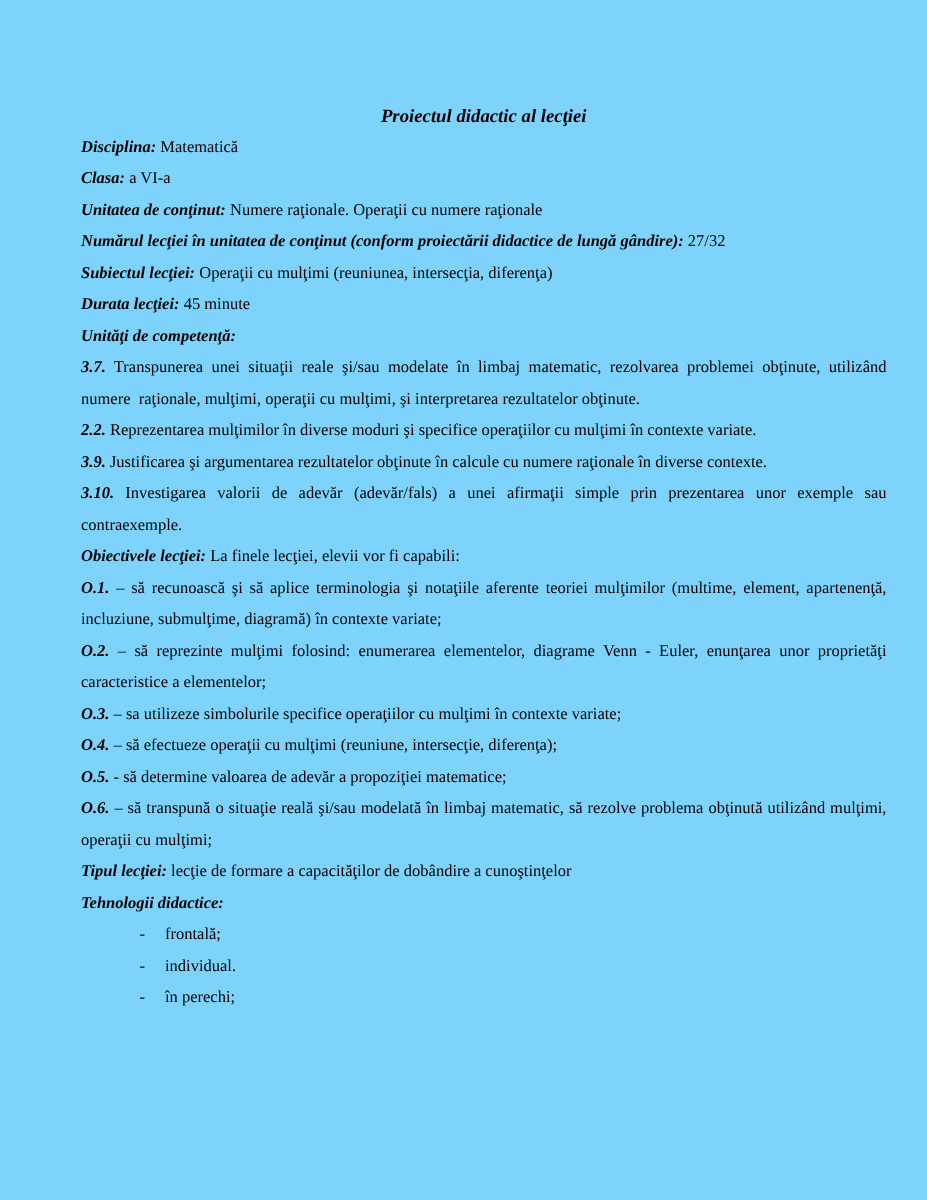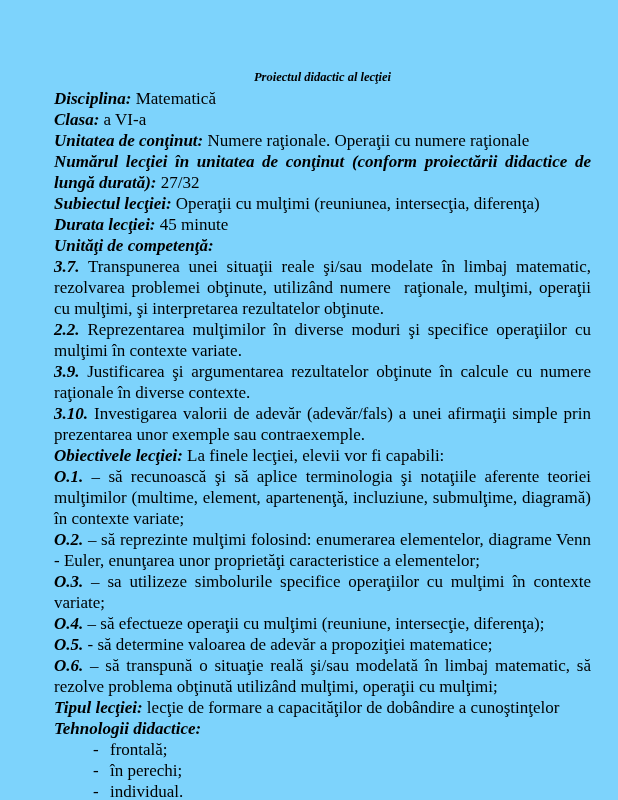--- a/index.html
+++ b/index.html
@@ -13,21 +13,21 @@
     height: 800px;
     background: #7dd3fc;
     box-sizing: border-box;
     padding: 67px 27px 0 54px;
     overflow: hidden;
     color: #000000;
     font-family: "Liberation Serif", serif;
   }
   p.para {
     margin: 0;
-    font-size: 17px;
+    font-size: 11px;
     line-height: 21px;
     text-align: justify;
   }
   p.title {
     margin: 0;
     font-size: 12.5px;
     line-height: 21px;
     text-align: center;
     font-weight: bold;
     font-style: italic;
@@ -55,34 +55,34 @@
 </style>
 </head>
 <body>
 
 <div class="page">
   <p class="title">Proiectul didactic al lecţiei</p>
   <div>
       <p class="para"><span class="bi">Disciplina:</span><span> Matematică</span></p>
       <p class="para"><span class="bi">Clasa:</span><span> a VI-a</span></p>
       <p class="para"><span class="bi">Unitatea de conţinut:</span><span> Numere raţionale. Operaţii cu numere raţionale</span></p>
-      <p class="para"><span class="bi">Numărul lecţiei în unitatea de conţinut (conform proiectării didactice de lungă durată):</span><span> 27/32</span></p>
+      <p class="para"><span class="bi">Numărul lecţiei în unitatea de conţinut (conform proiectării didactice de lungă gândire):</span><span> 27/32</span></p>
       <p class="para"><span class="bi">Subiectul lecţiei:</span><span> Operaţii cu mulţimi (reuniunea, intersecţia, diferenţa)</span></p>
       <p class="para"><span class="bi">Durata lecţiei:</span><span> 45 minute</span></p>
       <p class="para"><span class="bi">Unităţi de competenţă:</span></p>
       <p class="para"><span class="bi">3.7.</span><span> Transpunerea unei situaţii reale şi/sau modelate în limbaj matematic, rezolvarea problemei obţinute, utilizând numere&nbsp; raţionale, mulţimi, operaţii cu mulţimi, şi interpretarea rezultatelor obţinute.</span></p>
       <p class="para"><span class="bi">2.2.</span><span> Reprezentarea mulţimilor în diverse moduri şi specifice operaţiilor cu mulţimi în contexte variate.</span></p>
       <p class="para"><span class="bi">3.9.</span><span> Justificarea şi argumentarea rezultatelor obţinute în calcule cu numere raţionale în diverse contexte.</span></p>
       <p class="para"><span class="bi">3.10.</span><span> Investigarea valorii de adevăr (adevăr/fals) a unei afirmaţii simple prin prezentarea unor exemple sau contraexemple.</span></p>
       <p class="para"><span class="bi">Obiectivele lecţiei:</span><span> La finele lecţiei, elevii vor fi capabili:</span></p>
       <p class="para"><span class="bi">O.1.</span><span> – să recunoască şi să aplice terminologia şi notaţiile aferente teoriei mulţimilor (multime, element, apartenenţă, incluziune, submulţime, diagramă) în contexte variate;</span></p>
       <p class="para"><span class="bi">O.2.</span><span> – să reprezinte mulţimi folosind: enumerarea elementelor, diagrame Venn - Euler, enunţarea unor proprietăţi caracteristice a elementelor;</span></p>
       <p class="para"><span class="bi">O.3.</span><span> – sa utilizeze simbolurile specifice operaţiilor cu mulţimi în contexte variate;</span></p>
       <p class="para"><span class="bi">O.4.</span><span> – să efectueze operaţii cu mulţimi (reuniune, intersecţie, diferenţa);</span></p>
       <p class="para"><span class="bi">O.5.</span><span> - să determine valoarea de adevăr a propoziţiei matematice;</span></p>
       <p class="para"><span class="bi">O.6.</span><span> – să transpună o situaţie reală şi/sau modelată în limbaj matematic, să rezolve problema obţinută utilizând mulţimi, operaţii cu mulţimi;</span></p>
       <p class="para"><span class="bi">Tipul lecţiei:</span><span> lecţie de formare a capacităţilor de dobândire a cunoştinţelor</span></p>
       <p class="para"><span class="bi">Tehnologii didactice:</span></p>
       <p class="para li-dash"><span class="marker">-</span><span>frontală;</span></p>
+      <p class="para li-dash"><span class="marker">-</span><span>individual.</span></p>
       <p class="para li-dash"><span class="marker">-</span><span>în perechi;</span></p>
-      <p class="para li-dash"><span class="marker">-</span><span>individual.</span></p>
     </div>
 </div>
 
 </body></html>

